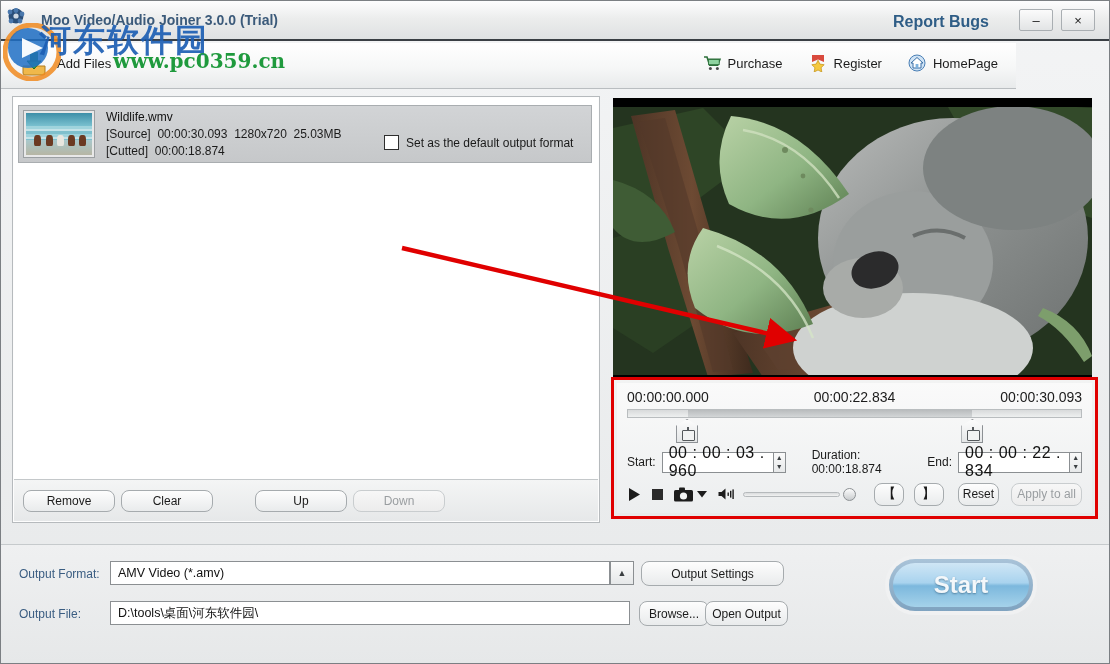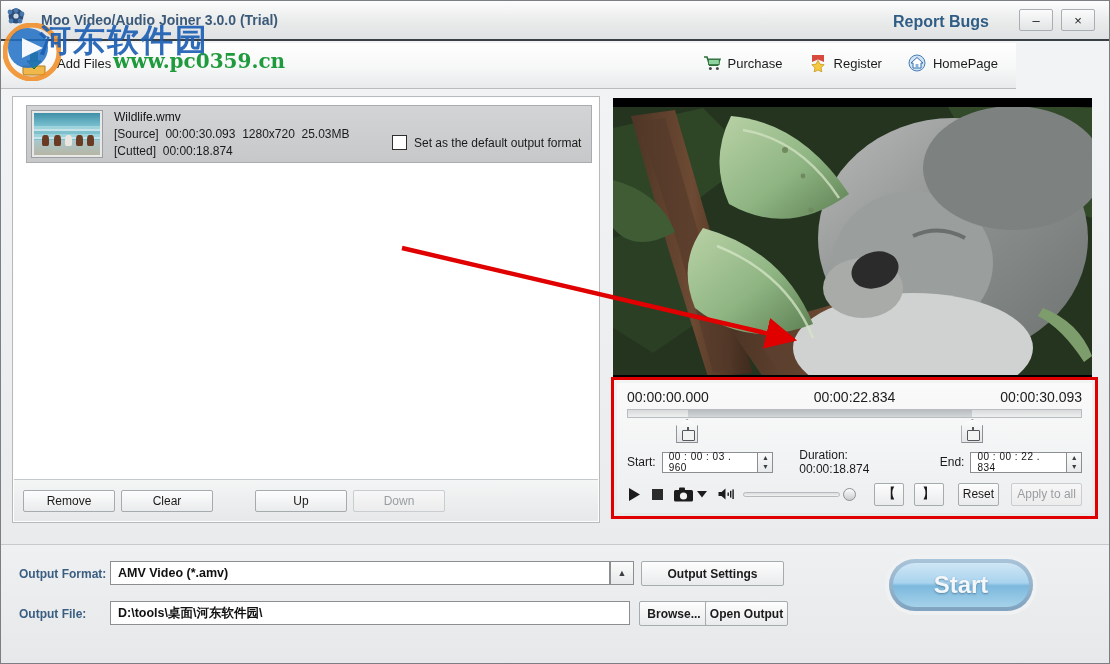--- a/index.html
+++ b/index.html
@@ -45,21 +45,21 @@
 
   
   .main { position:absolute; left:0; top:89px; width:1108px; height:452px; }
 
   .left-panel { position:absolute; left:11px; top:6px; width:588px; height:427px;
       background:#fff; border:1px solid #b6babd;
       box-shadow: inset 0 0 0 1px #fdfdfd; }
   .list-area { position:absolute; left:1px; top:1px; right:1px; height:382px;
       background:#fff; overflow:hidden; }
 
-  .file-row { position:relative; margin:7px 6px 0 12px; height:58px;
+  .file-row { position:relative; margin:7px 6px 0 4px; height:58px;
       background:linear-gradient(#d2d4d6,#c6c8ca);
       border:1px solid #a9adb0; display:flex; align-items:center; }
   .thumb { width:70px; height:46px; margin-left:5px; border:2px solid #e8e8e8;
       outline:1px solid #9b9fa2; position:relative; overflow:hidden;
       background:#6fb6c4; flex:none; }
   .th-sky { position:absolute; left:0; top:0; width:100%; height:34%;
       background:linear-gradient(#3e8fa8,#7ec4d2); }
   .th-sea { position:absolute; left:0; top:30%; width:100%; height:36%;
       background:repeating-linear-gradient(#9fd3dc 0 3px,#c5e3e8 3px 5px,#7fc0cd 5px 8px); }
   .th-sand { position:absolute; left:0; bottom:0; width:100%; height:36%;
@@ -70,21 +70,21 @@
   .fi-name { font-size:12px; color:#111; }
   .fi-meta { font-size:12px; color:#1b1b1b; }
   .chk-wrap { position:absolute; left:365px; top:29px; display:flex;
       align-items:center; gap:7px; }
   .chkbox { width:15px; height:15px; background:#fff; border:1px solid #2e2e2e; }
 
   .list-btns { position:absolute; left:1px; bottom:1px; right:1px; height:42px;
       background:linear-gradient(#f4f5f5,#e6e8e9); border-top:1px solid #c4c8ca;
       display:flex; align-items:center; }
   .btn { background:linear-gradient(#fdfdfd,#e9ebec); border:1px solid #a6abae;
-      border-radius:2px; font-size:12px; color:#1b1b1b; height:22px;
+      border-radius:8px; font-size:12px; color:#1b1b1b; height:22px;
       display:flex; align-items:center; justify-content:center;
       font-family:"Liberation Sans", sans-serif; }
   .btn.disabled { color:#9a9ea1; background:linear-gradient(#f7f7f7,#ececec);
       border-color:#c9cdcf; }
   .lb { width:92px; }
 
   
   .right-panel { position:absolute; left:610px; top:6px; width:487px; height:427px; }
   .video { position:absolute; left:2px; top:2px; width:479px; height:287px;
       background:#000; overflow:hidden; }
@@ -109,21 +109,21 @@
   .hnd:after { content:""; position:absolute; left:5px; top:10px; width:11px;
       height:9px; border:1.5px solid #55595c; border-radius:1px;
       background:#f2f3f3; }
   .hnd:before { content:""; position:absolute; left:9.5px; top:7px; width:2px;
       height:14px; background:#55595c; }
 
   .trim-fields { position:absolute; left:10px; top:68px; right:10px; height:22px;
       display:flex; align-items:center; font-size:12px; }
   .spin { display:inline-flex; align-items:stretch; height:21px; }
   .spin-txt { background:#fff; border:1px solid #8b8f92; border-right:none;
-      padding:0 6px; display:flex; align-items:center; font-size:10px;
+      padding:0 6px; display:flex; align-items:center; font-size:16px;
       letter-spacing:.5px; color:#111; }
   .spin-btns { width:16px; border:1px solid #8b8f92;
       background:linear-gradient(#fafafa,#e7e9ea); display:flex;
       flex-direction:column; }
   .spin-b { flex:1; display:flex; align-items:center; justify-content:center;
       font-size:7px; color:#3b3f42; line-height:1; }
 
   .ctrl-row { position:absolute; left:10px; bottom:6px; right:10px; height:26px;
       display:flex; align-items:center; }
   .ic { color:#1c1c1c; display:flex; align-items:center; }
@@ -131,21 +131,21 @@
       border:1px solid #b6babc; border-radius:3px; position:relative; }
   .vol-knob { position:absolute; left:99px; top:-5px; width:13px; height:13px;
       border-radius:50%; background:linear-gradient(#fcfcfc,#c9ccce);
       border:1px solid #8d9194; }
   .mbtn { width:40px; height:23px; }
   .rbtn { width:56px; height:23px; }
   .abtn { width:96px; height:23px; }
 
   
   .bottom { position:absolute; left:0; top:543px; width:1108px; height:119px;
-      background:linear-gradient(#eff0f1,#e6e8e9); border-top:1px solid #c6cacc;font-weight:bold; }
+      background:linear-gradient(#eff0f1,#e6e8e9); border-top:1px solid #c6cacc; }
   .lbl { position:absolute; font-size:12px; color:#3a5d82; }
   .field { position:absolute; background:#fff; border:1px solid #8b8f92;
       height:24px; display:flex; align-items:center; padding:0 7px;
       font-size:12.5px; color:#111; }
   .combo-arrow { position:absolute; width:24px; height:24px;
       background:linear-gradient(#fbfbfb,#e6e8e9); border:1px solid #8b8f92;
       display:flex; align-items:center; justify-content:center;
       font-size:9px; color:#3a3e41; }
 
   .start-btn { position:absolute; left:888px; top:558px; width:144px; height:52px;

